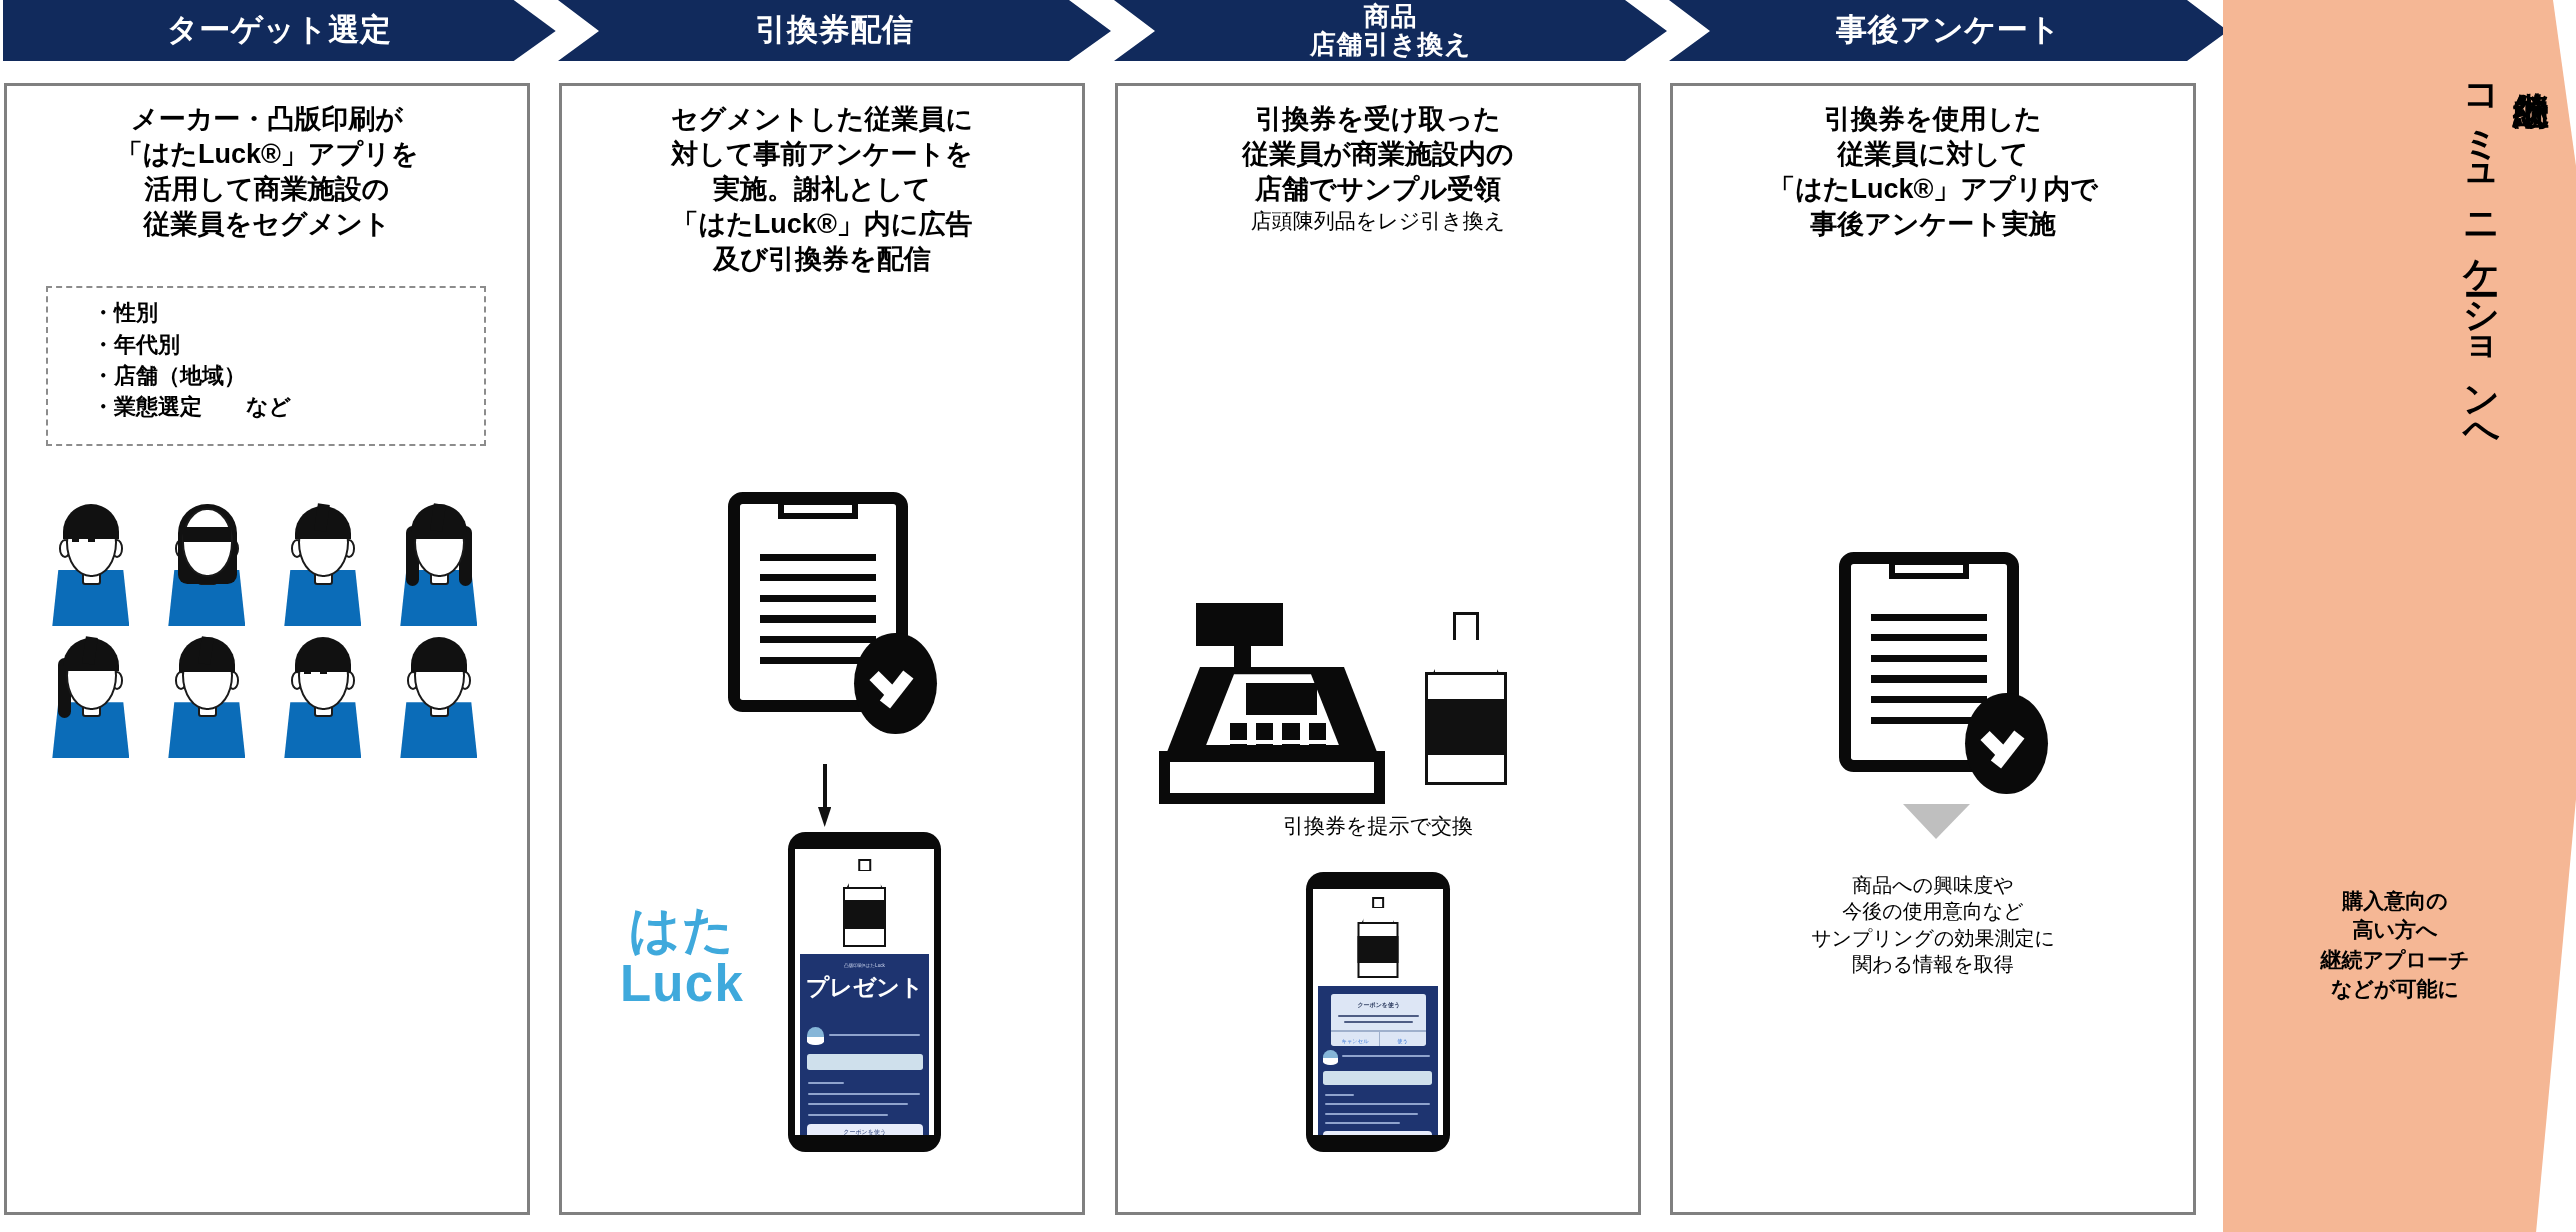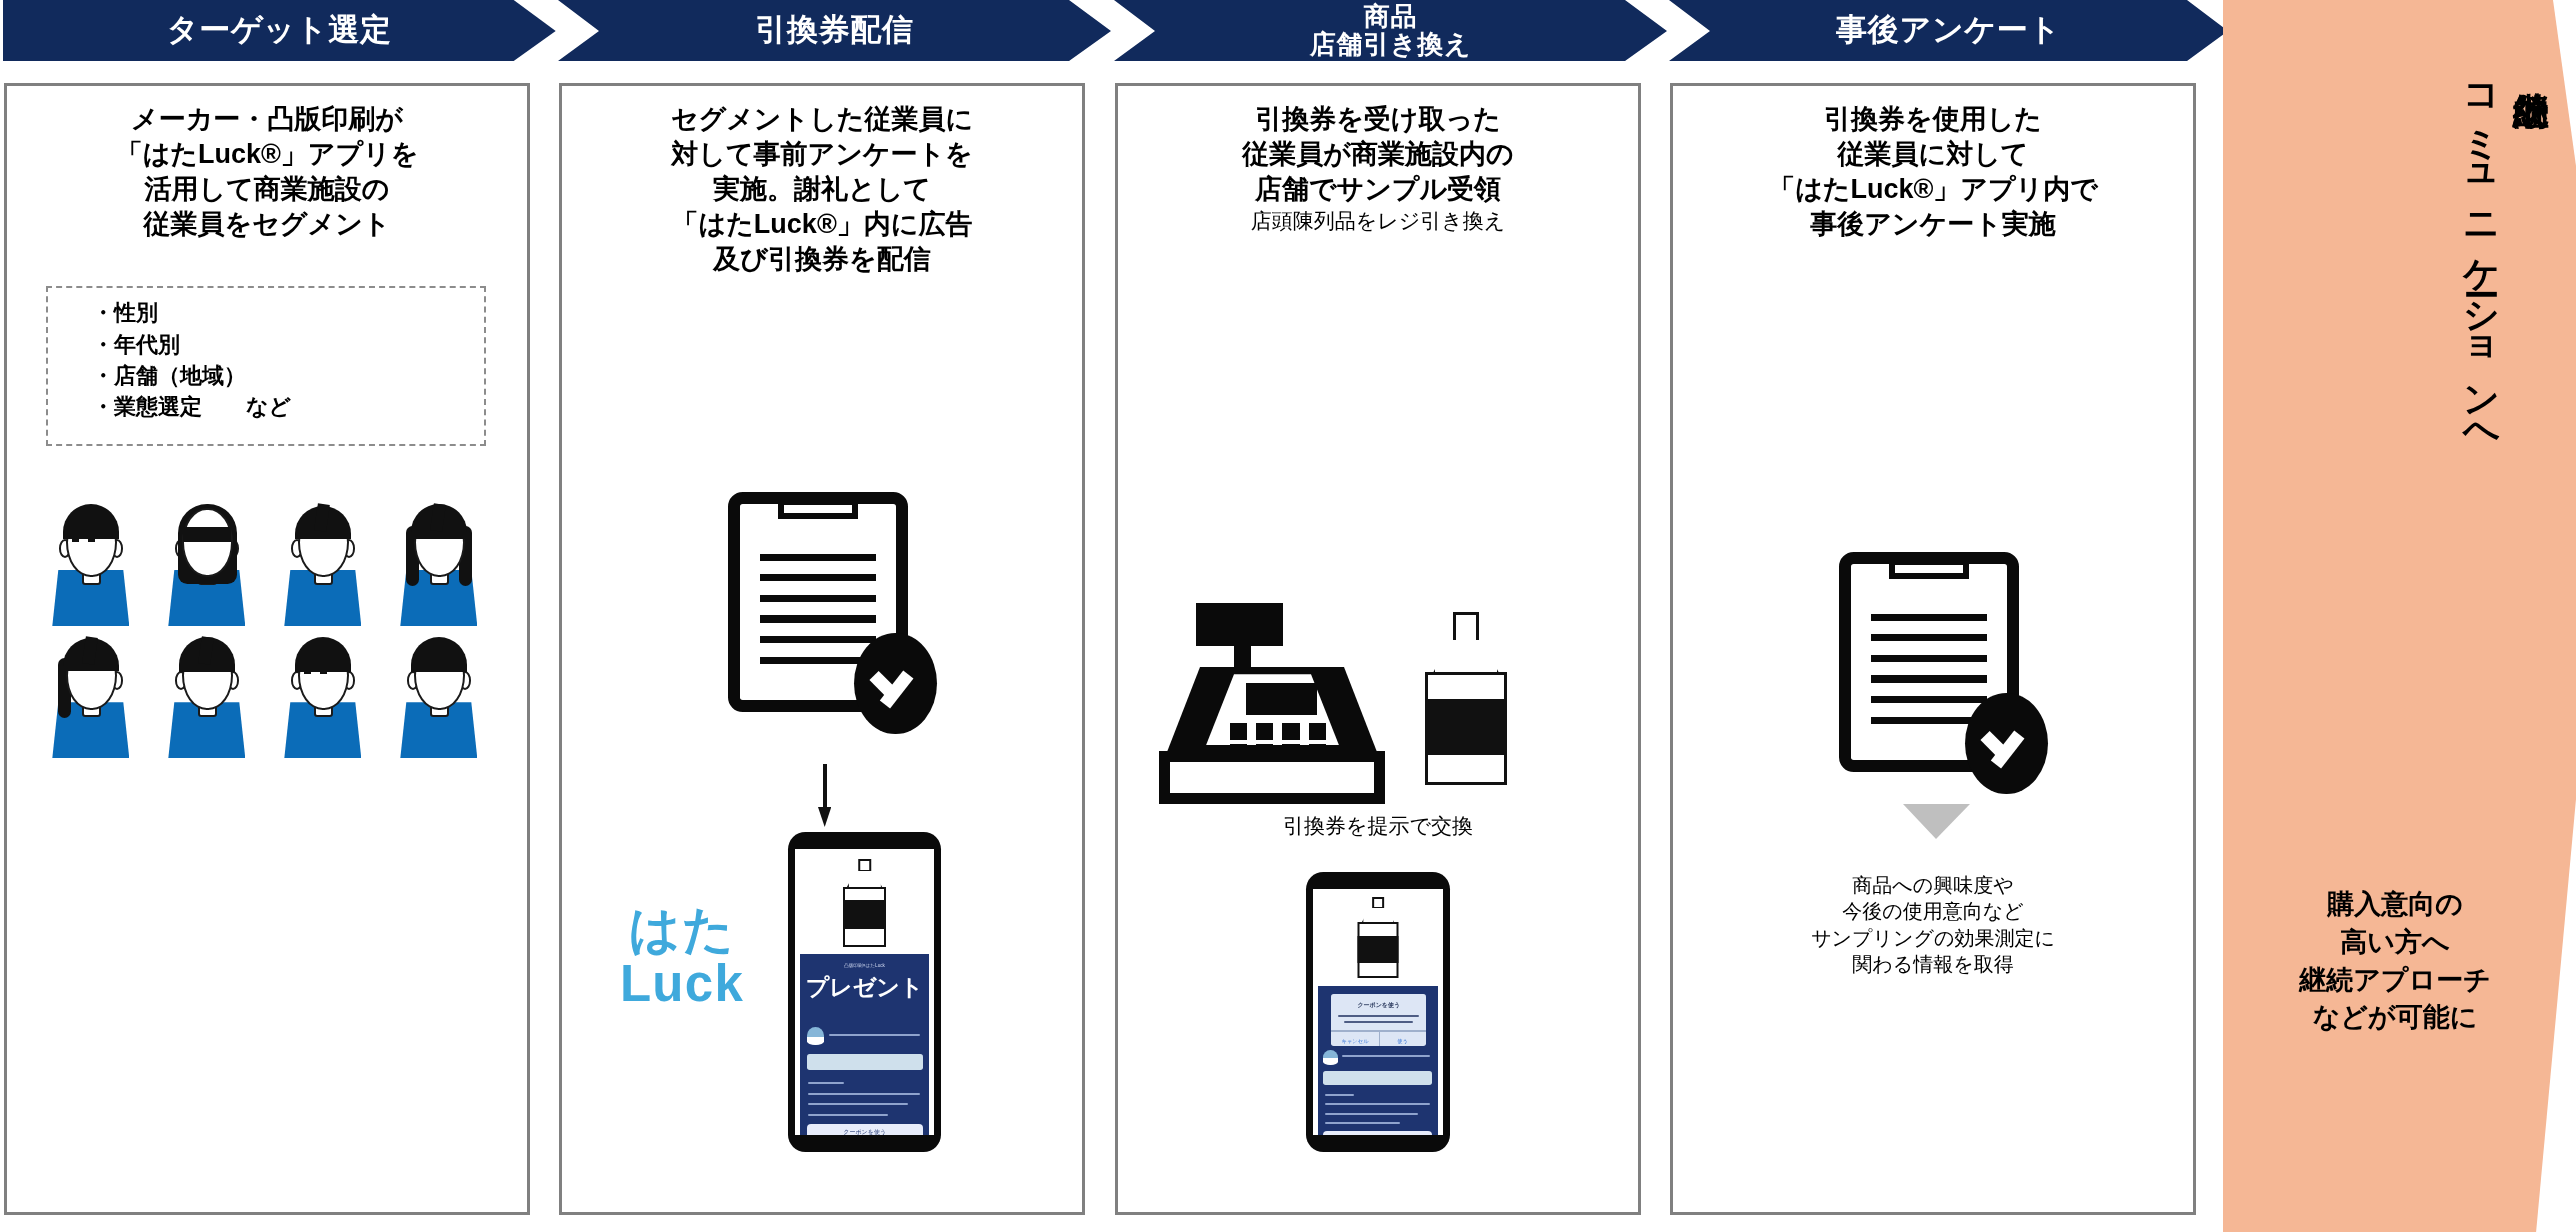--- a/index.html
+++ b/index.html
@@ -108,21 +108,21 @@
   #reg-base{position:absolute;left:0;top:148px;width:226px;height:53px;border:11.3px solid #0a0a0a;box-sizing:border-box;background:#fff;}
 
   
   #bigbottle{position:absolute;left:298px;top:526px;width:100px;height:173px;}
 
   
   #orange-panel{position:absolute;left:2223px;top:0;width:353px;height:1233px;background:#F5B795;
        clip-path:polygon(0 0,330px 0,353px 166px,353px 799px,313px 1233px,0 1233px);}
   #orange-vtext{position:absolute;left:2264px;top:63px;width:286px;height:759px;display:flex;flex-direction:row-reverse;justify-content:flex-start;gap:10.7px;}
   #orange-vtext .vcol{writing-mode:vertical-rl;text-orientation:upright;font-weight:bold;font-size:36px;line-height:1.08;letter-spacing:1.3px;color:#000;}
-  #orange-bottom{position:absolute;left:2242px;top:886px;width:306px;text-align:center;font-weight:bold;font-size:27px;line-height:1.40;white-space:pre-line;color:#000;}
+  #orange-bottom{position:absolute;left:2242px;top:886px;width:306px;text-align:center;font-weight:bold;font-size:21px;line-height:1.40;white-space:pre-line;color:#000;}
 </style>
 </head>
 <body>
 
 <div id="header-band">
   <div class="chev one-line" id="chev1">
     <span class="chev-label">ターゲット選定</span>
   </div>
   <div class="chev one-line" id="chev2">
     <span class="chev-label">引換券配信</span>

